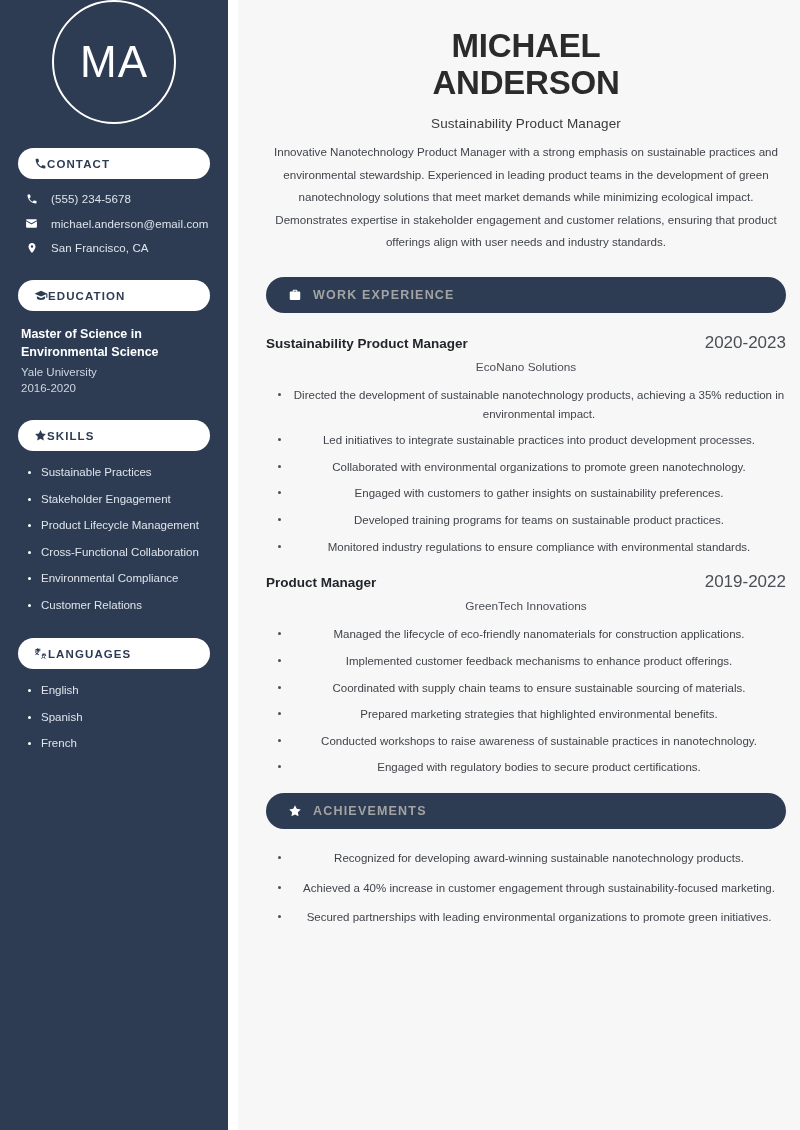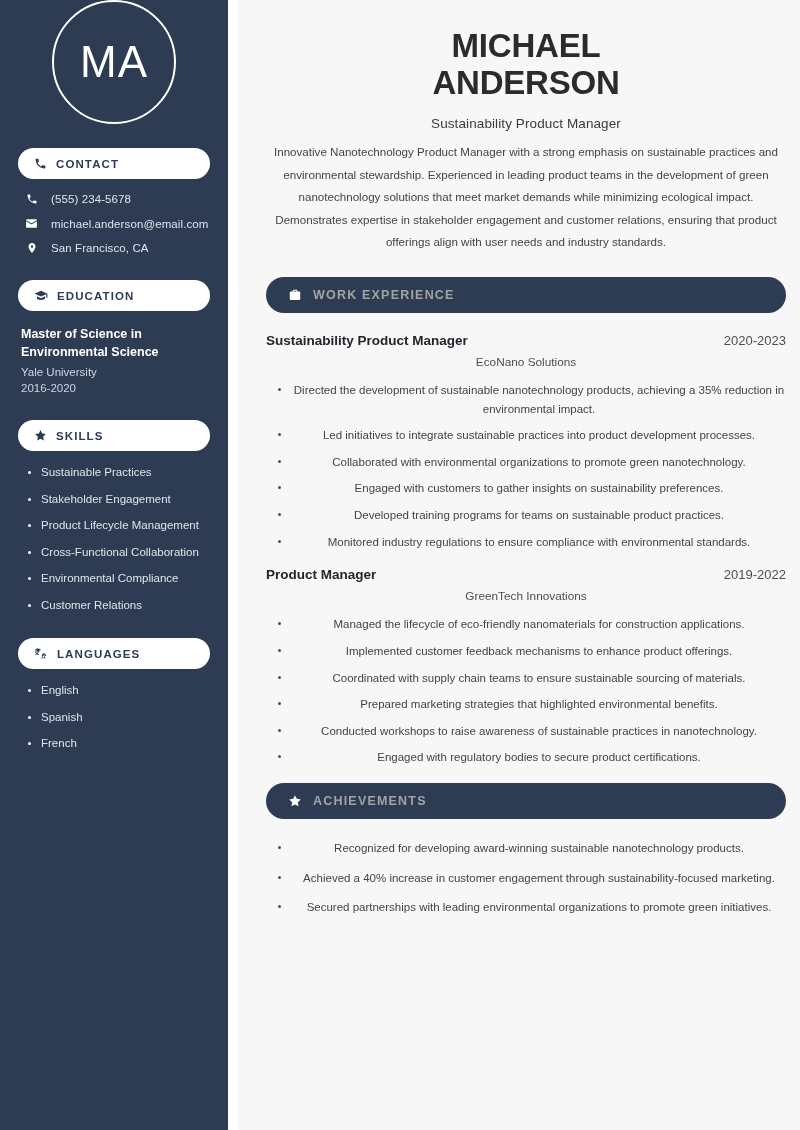--- a/index.html
+++ b/index.html
@@ -66,21 +66,20 @@
   
   .pill {
     background: #ffffff;
     color: #2d3c53;
     border-radius: 20px;
     height: 31px;
     display: flex;
     align-items: center;
     padding: 0 16px;
     margin-bottom: 14px;
-    gap: 9px;
   }
   .pill .pill-label {
     font-size: 11.5px;
     font-weight: 700;
     letter-spacing: 1.1px;
     text-transform: uppercase;
     color: #2d3c53;
   }
   .pill .pill-icon {
     display: flex;
@@ -211,21 +210,21 @@
     display: flex;
     justify-content: space-between;
     align-items: baseline;
   }
   .job-role {
     font-size: 13.5px;
     font-weight: 700;
     color: #22262c;
   }
   .job-dates {
-    font-size: 13px;
+    font-size: 17px;
     color: #4a4f56;
     white-space: nowrap;
   }
   .job-company {
     font-size: 11.8px;
     color: #4a4f56;
     margin-top: 7px;
     margin-bottom: 12px;
   }
 

